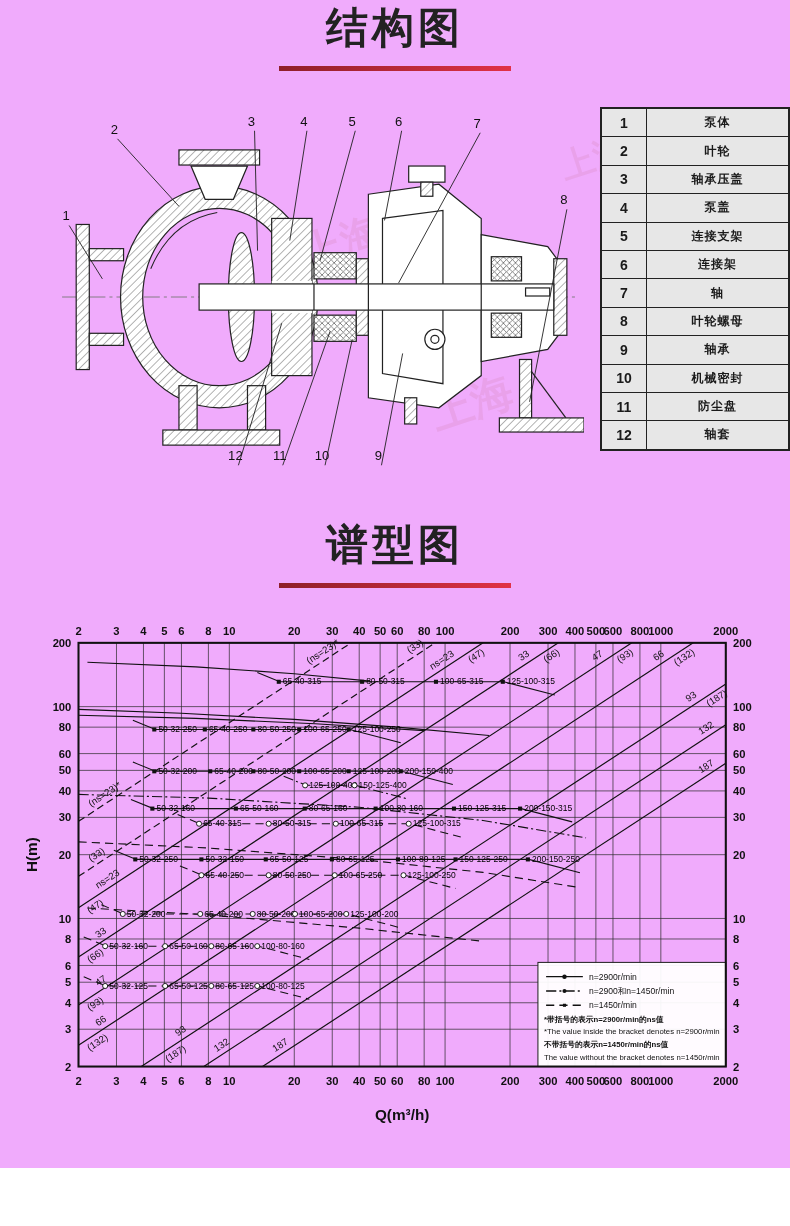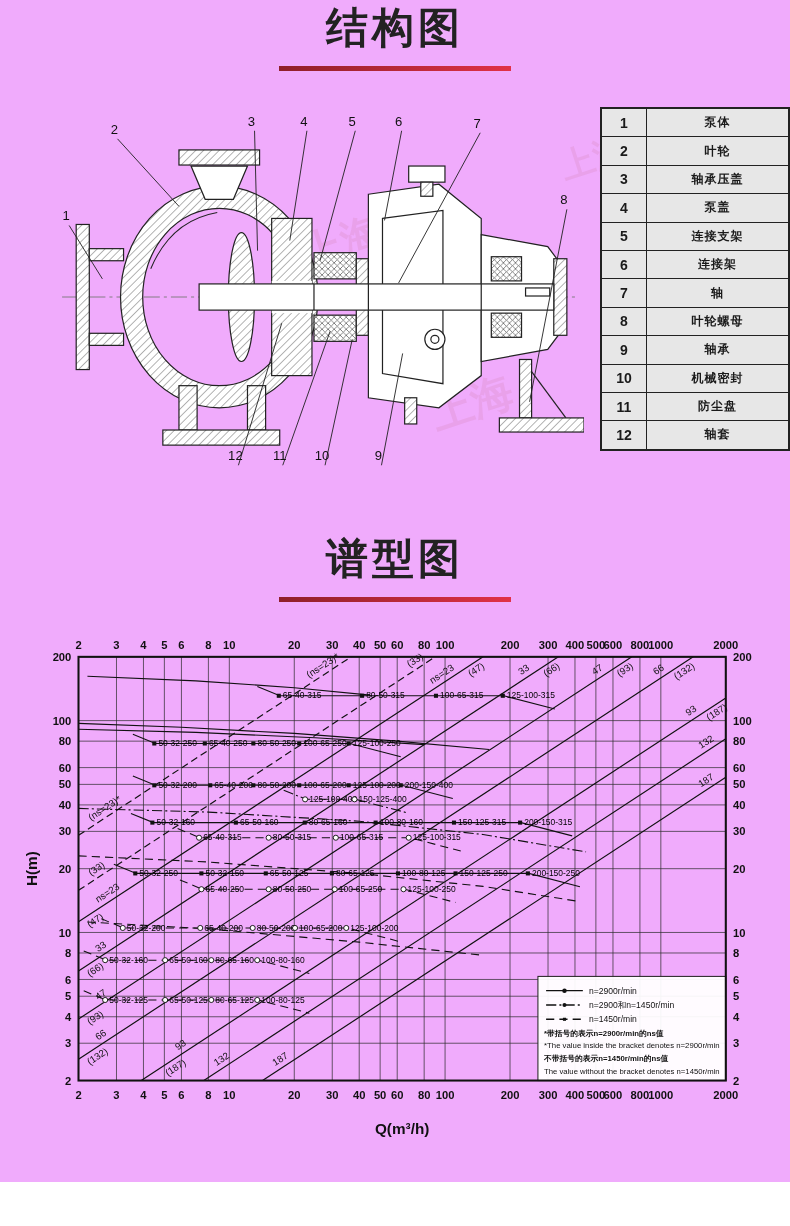--- a/index.html
+++ b/index.html
@@ -6,21 +6,21 @@
   .page{width:790px;background:#f0abfc;font-family:"Liberation Sans","DejaVu Sans",sans-serif;color:#1a1a1a;position:relative;overflow:hidden;}
   h1.sec-title{font-size:42px;font-weight:700;text-align:center;margin:0;letter-spacing:4px;color:#222;}
   .underline{width:232px;height:5px;margin:10px auto 0;background:linear-gradient(90deg,#8e1f29,#e13246);}
   .structure-wrap{position:relative;height:404px;margin-top:24px;}
   svg.pump{position:absolute;left:50px;top:4px;}
   .parts-table{position:absolute;left:600px;top:12px;width:186px;border:2px solid #222;background:#fff;}
   .pt-row{display:flex;height:27.4px;border-bottom:1px solid #222;background:#e7e7e7;}
   .pt-row:last-child{border-bottom:none;}
   .pt-no{width:44px;border-right:1px solid #222;display:flex;align-items:center;justify-content:center;font-weight:700;font-size:14px;}
   .pt-name{flex:1;display:flex;align-items:center;justify-content:center;font-weight:700;font-size:12px;letter-spacing:1px;}
-  .sec2{margin-top:32px;}
+  .sec2{margin-top:18px;}
   .chart-holder{width:748px;margin:14px auto 0;}
   .wm{position:absolute;font-size:42px;font-weight:700;color:rgba(170,70,60,0.09);transform:rotate(-18deg);pointer-events:none;white-space:nowrap;}
   .footer-pad{height:26px;}
 </style>
 </head>
 <body>
 
 <div class="page">
 
   <div>

